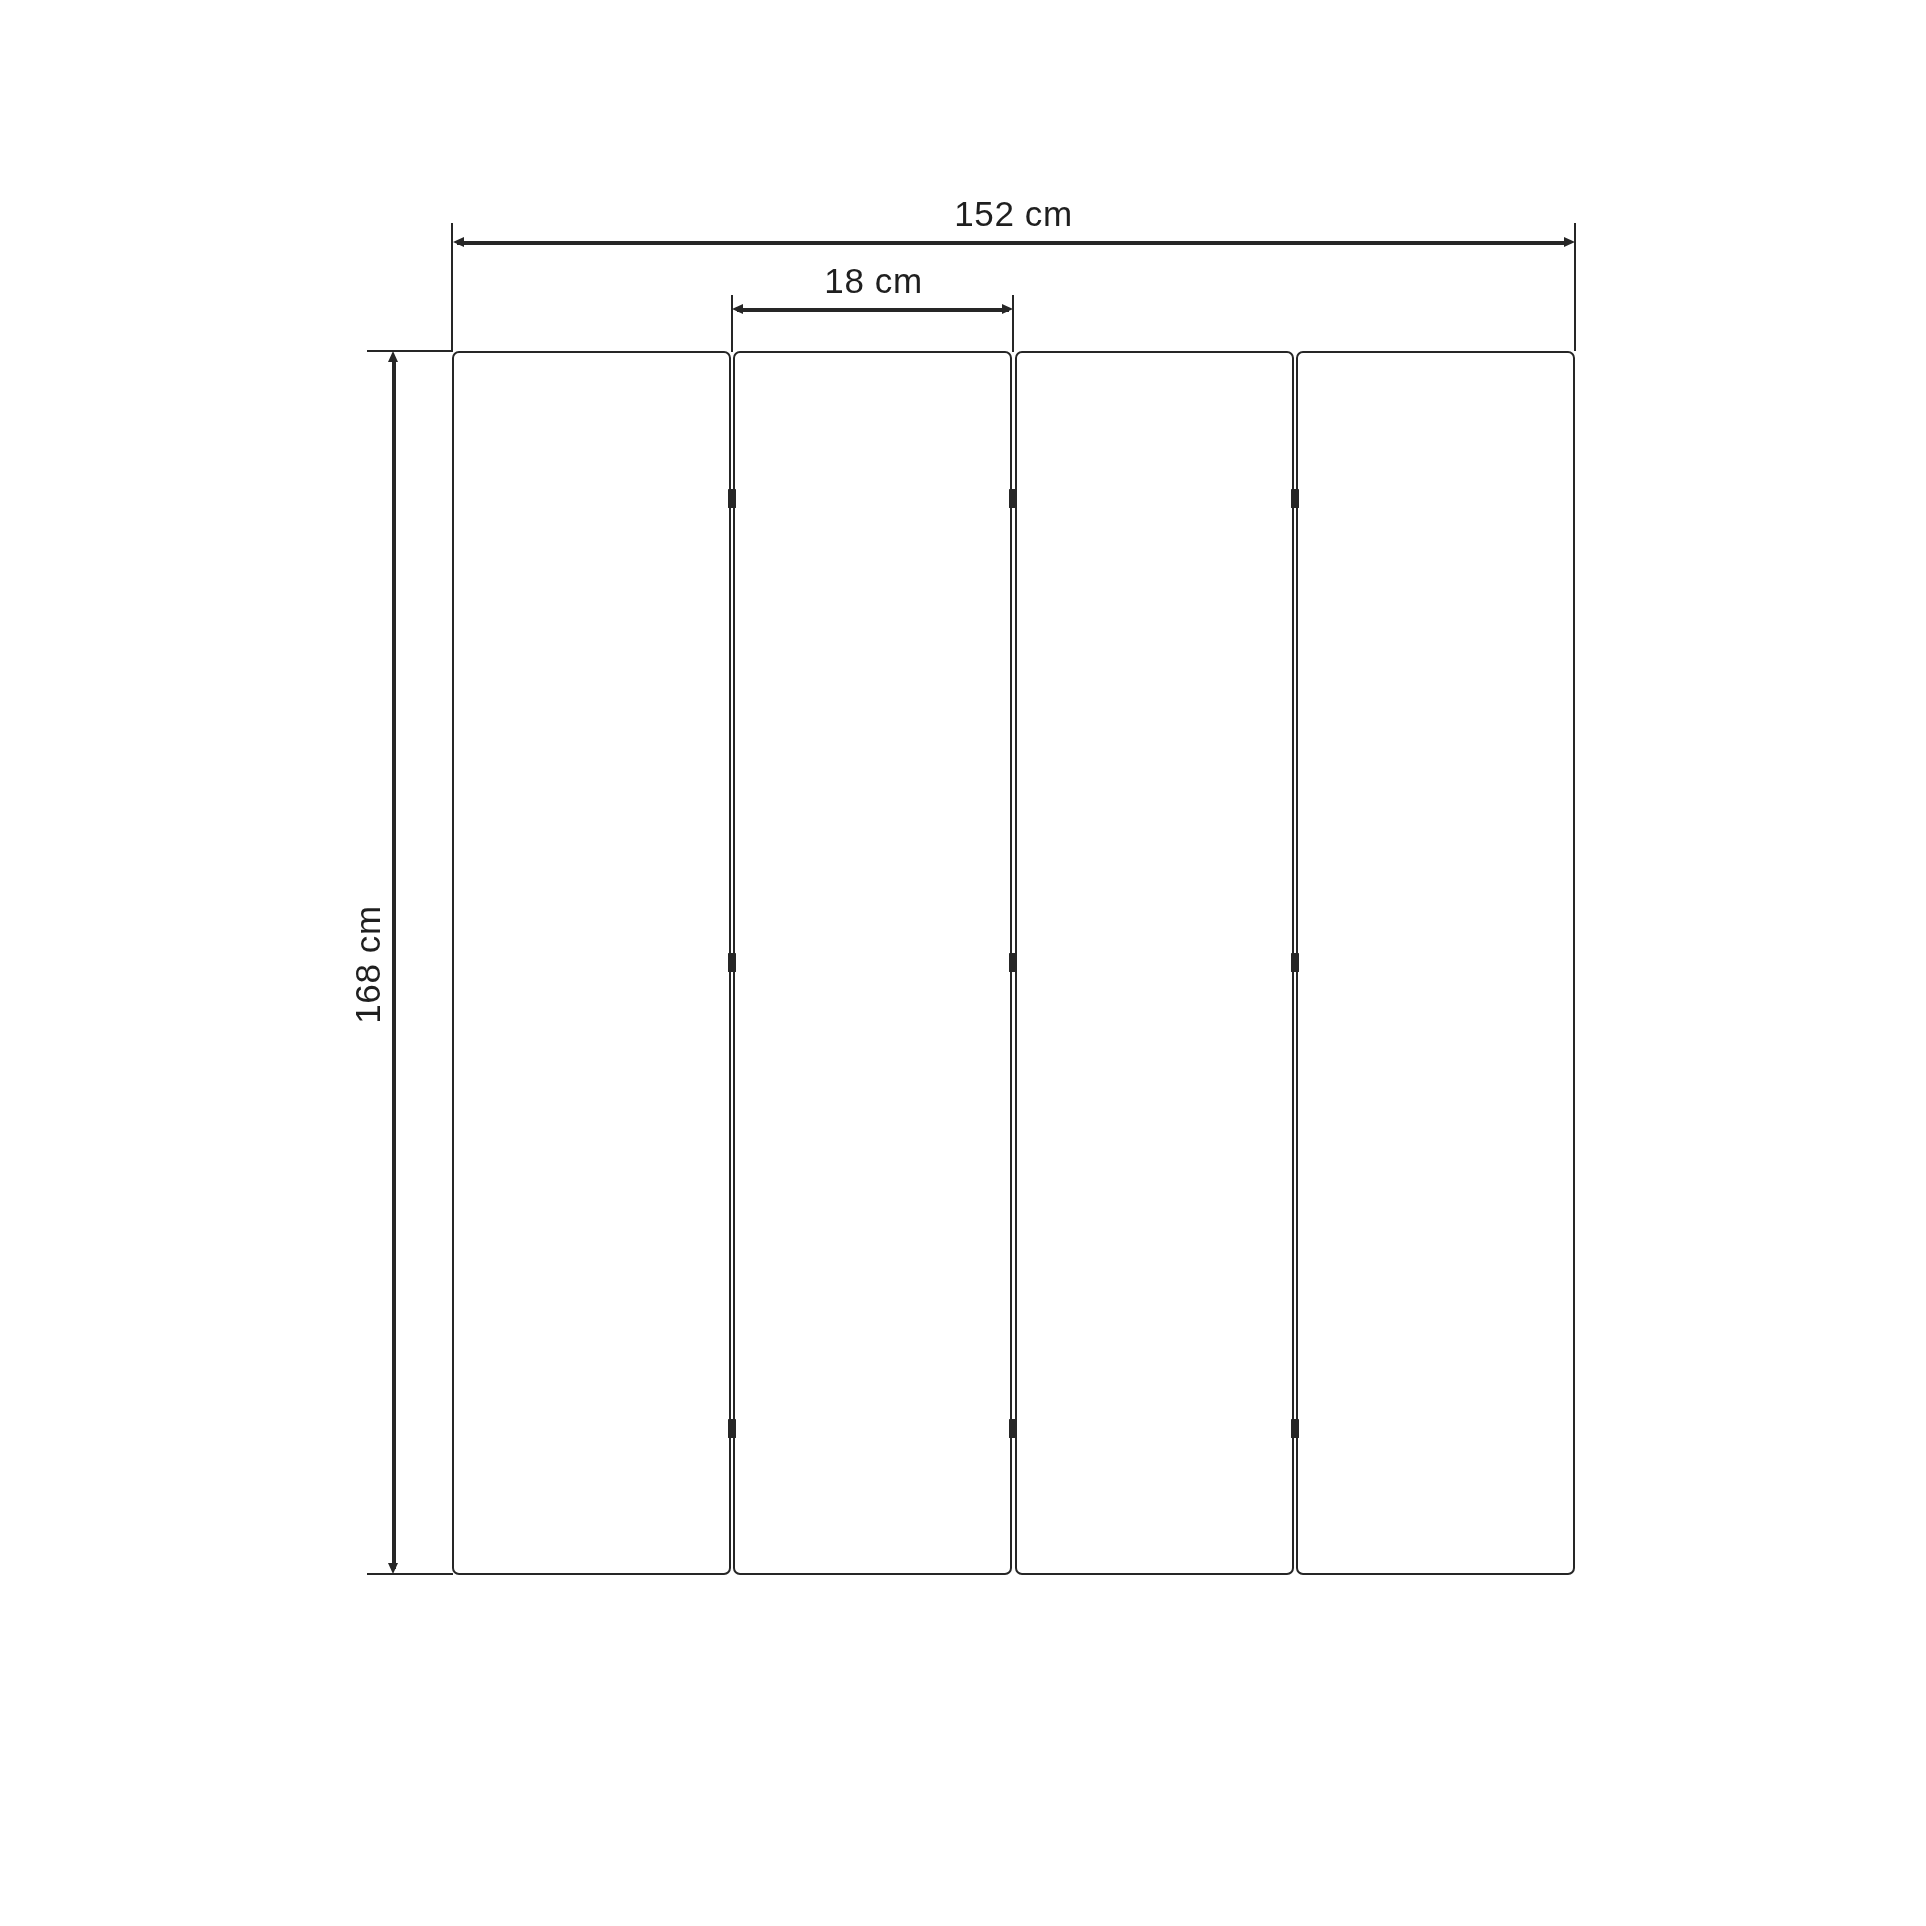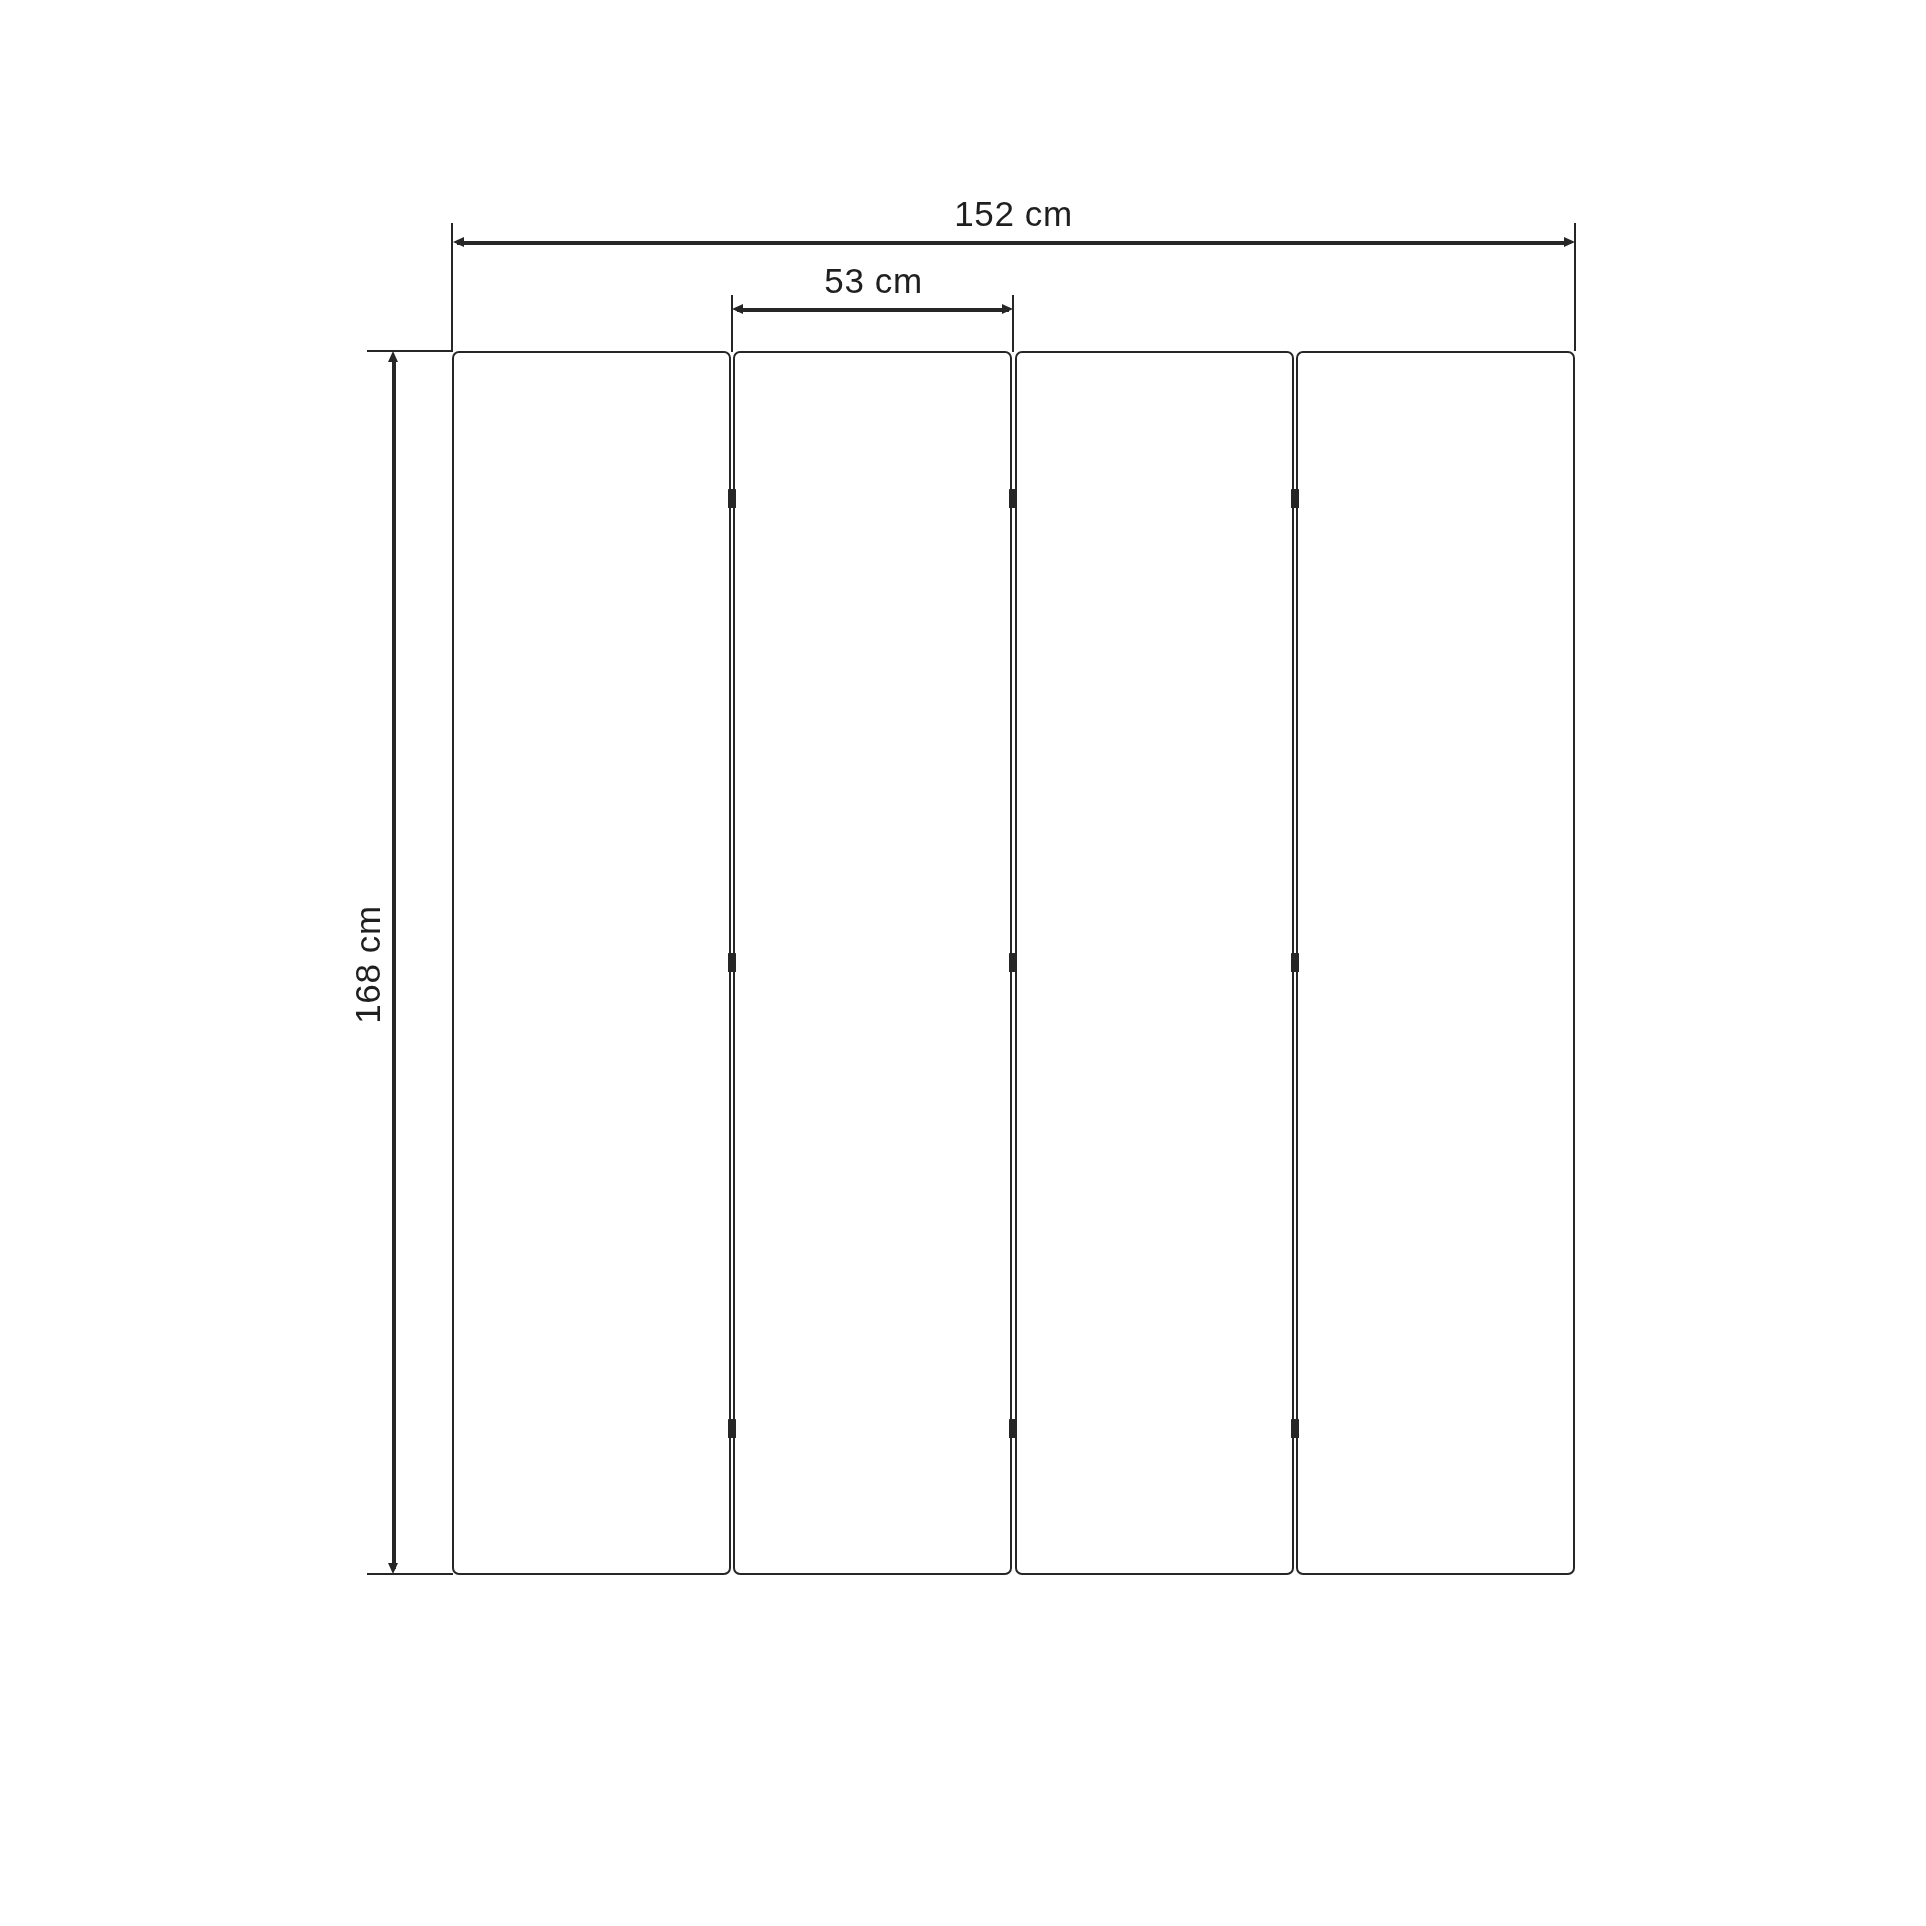--- a/index.html
+++ b/index.html
@@ -61,21 +61,21 @@
 
 <div class="stage">
 
   <div class="dim-label" style="left:885px; top:195px;">152 cm</div>
   <div class="ext" style="left:451px; top:223px; width:1.9px; height:128px;"></div>
   <div class="ext" style="left:1574px; top:223px; width:1.9px; height:128px;"></div>
   <div class="dimline" style="left:457px; top:241px; width:1111px; height:3.9px;"></div>
   <div class="arrow left" style="left:453px; top:237px;"></div>
   <div class="arrow right" style="left:1564px; top:237px;"></div>
 
-  <div class="dim-label" style="left:745px; top:262px;">53 cm</div>
+  <div class="dim-label" style="left:745px; top:262px;">18 cm</div>
   <div class="ext" style="left:731px; top:295px; width:1.9px; height:57px;"></div>
   <div class="ext" style="left:1012px; top:295px; width:1.9px; height:57px;"></div>
   <div class="dimline" style="left:737px; top:308px; width:272px; height:3.9px;"></div>
   <div class="arrow left" style="left:732px; top:304px;"></div>
   <div class="arrow right" style="left:1002px; top:304px;"></div>
 
   <div class="dim-label vertical" style="left:239px; top:946px;">168 cm</div>
   <div class="ext" style="left:367px; top:350px; width:86px; height:1.9px;"></div>
   <div class="ext" style="left:367px; top:1573px; width:86px; height:1.9px;"></div>
   <div class="dimline" style="left:392px; top:358px; width:3.9px; height:1211px;"></div>

